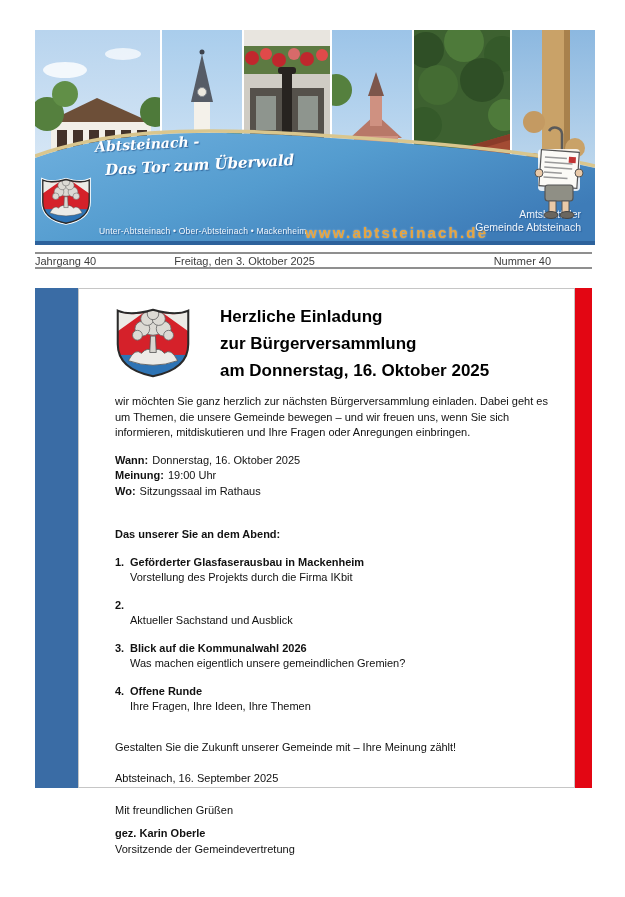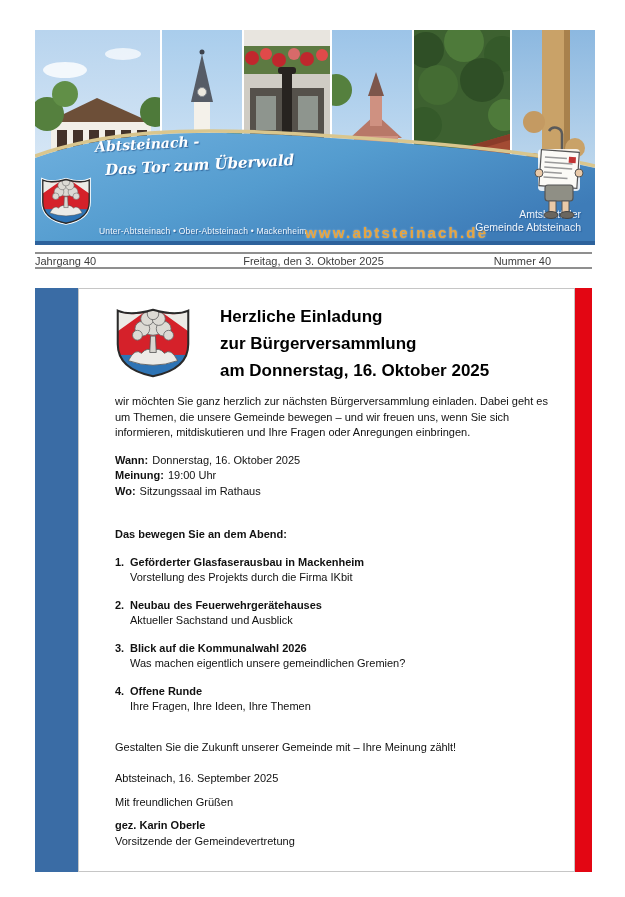--- a/index.html
+++ b/index.html
@@ -29,44 +29,44 @@
   .mh-url{position:absolute;left:270px;top:194px;z-index:2;font-size:15px;font-weight:bold;
     color:#e8a43c;letter-spacing:2.2px;text-shadow:0 0 2px rgba(255,255,255,.5)}
   .mh-amtsblatt{position:absolute;right:14px;top:178px;z-index:2;font-size:10.5px;line-height:12.5px;
     color:#eef4fa;text-align:right;text-shadow:1px 1px 1px #2a5d96}
   .mascot{position:absolute;left:497px;top:90px;width:54px;height:102px;z-index:2}
   
   .issue-bar{position:absolute;left:35px;top:252px;width:557px;height:17px;box-sizing:border-box;
     border-top:2px solid #8f8f8f;border-bottom:2px solid #8f8f8f;
     display:flex;align-items:center;font-size:11px;color:#3d3d3d}
   .issue-bar .l{flex:1;text-align:left}
-  .issue-bar .c{flex:2;text-align:center}
+  .issue-bar .c{flex:2;}
   .issue-bar .r{flex:1;text-align:center}
   
-  .main{position:absolute;left:35px;top:288px;width:557px;height:584px;display:flex}
+  .main{position:absolute;left:35px;top:288px;width:557px;height:500px;display:flex}
   .bar-blue{width:43px;background:#3a6ca5}
   .bar-red{width:17px;background:#e30613}
   .content-box{flex:1;background:#fff;border:1px solid #c6c6c6;box-sizing:border-box;
     padding:12px 15px 0 36px;font-size:11px;line-height:15.5px;color:#111}
   .letter-head{display:flex}
   .letter-coat{width:82px;height:80px;flex:none;margin-left:-3px}
   .letter-title{margin-left:26px;font-size:17px;font-weight:bold;line-height:27px;padding-top:2px;color:#000}
   .nowrap{white-space:nowrap}
   .salutation{margin-top:12px}
   .intro{margin-top:10px}
   .details{margin-top:12px}
   .detail b{margin-right:4px}
   .agenda-heading{font-weight:bold;margin-top:28px}
   .agenda-item{margin-top:12px}
   .agenda-title{font-weight:bold;display:flex}
   .agenda-title .num{width:15px;flex:none}
   .agenda-sub{padding-left:15px}
   .cta{margin-top:25px}
   .place-date{margin-top:16px}
-  .closing{margin-top:8px}
+  .closing{margin-top:16px}
   .signature{margin-top:8px;font-weight:bold}
 </style>
 </head>
 <body>
 
 <div class="masthead">
   <div class="photos">
     <div class="photo p1">
       <svg viewBox="0 0 125 215" preserveAspectRatio="none">
         <defs>
@@ -333,33 +333,32 @@
       <div class="nowrap">um Themen, die unsere Gemeinde bewegen – und wir freuen uns, wenn Sie sich</div>
       <div class="nowrap">informieren, mitdiskutieren und Ihre Fragen oder Anregungen einbringen.</div>
     </div>
 
     <div class="details">
       <div class="detail"><b>Wann:</b><span>Donnerstag, 16. Oktober 2025</span></div>
       <div class="detail"><b>Meinung:</b><span>19:00 Uhr</span></div>
       <div class="detail"><b>Wo:</b><span>Sitzungssaal im Rathaus</span></div>
     </div>
 
-    <div class="agenda-heading">Das bewegen Sie an dem Abend:</div>
+    <div class="agenda-heading">Das unserer Sie an dem Abend:</div>
 
     <div class="agenda-item">
       <div class="agenda-title">
           <span class="num">1.</span>
           <span class="nowrap">Geförderter Glasfaserausbau in Mackenheim</span>
         </div>
       <div class="agenda-sub nowrap">Vorstellung des Projekts durch die Firma IKbit</div>
     </div>
     <div class="agenda-item">
       <div class="agenda-title">
           <span class="num">2.</span>
-          <span class="nowrap">Neubau des Feuerwehrgerätehauses</span>
         </div>
       <div class="agenda-sub nowrap">Aktueller Sachstand und Ausblick</div>
     </div>
     <div class="agenda-item">
       <div class="agenda-title">
           <span class="num">3.</span>
           <span class="nowrap">Blick auf die Kommunalwahl 2026</span>
         </div>
       <div class="agenda-sub nowrap">Was machen eigentlich unsere gemeindlichen Gremien?</div>
     </div>

